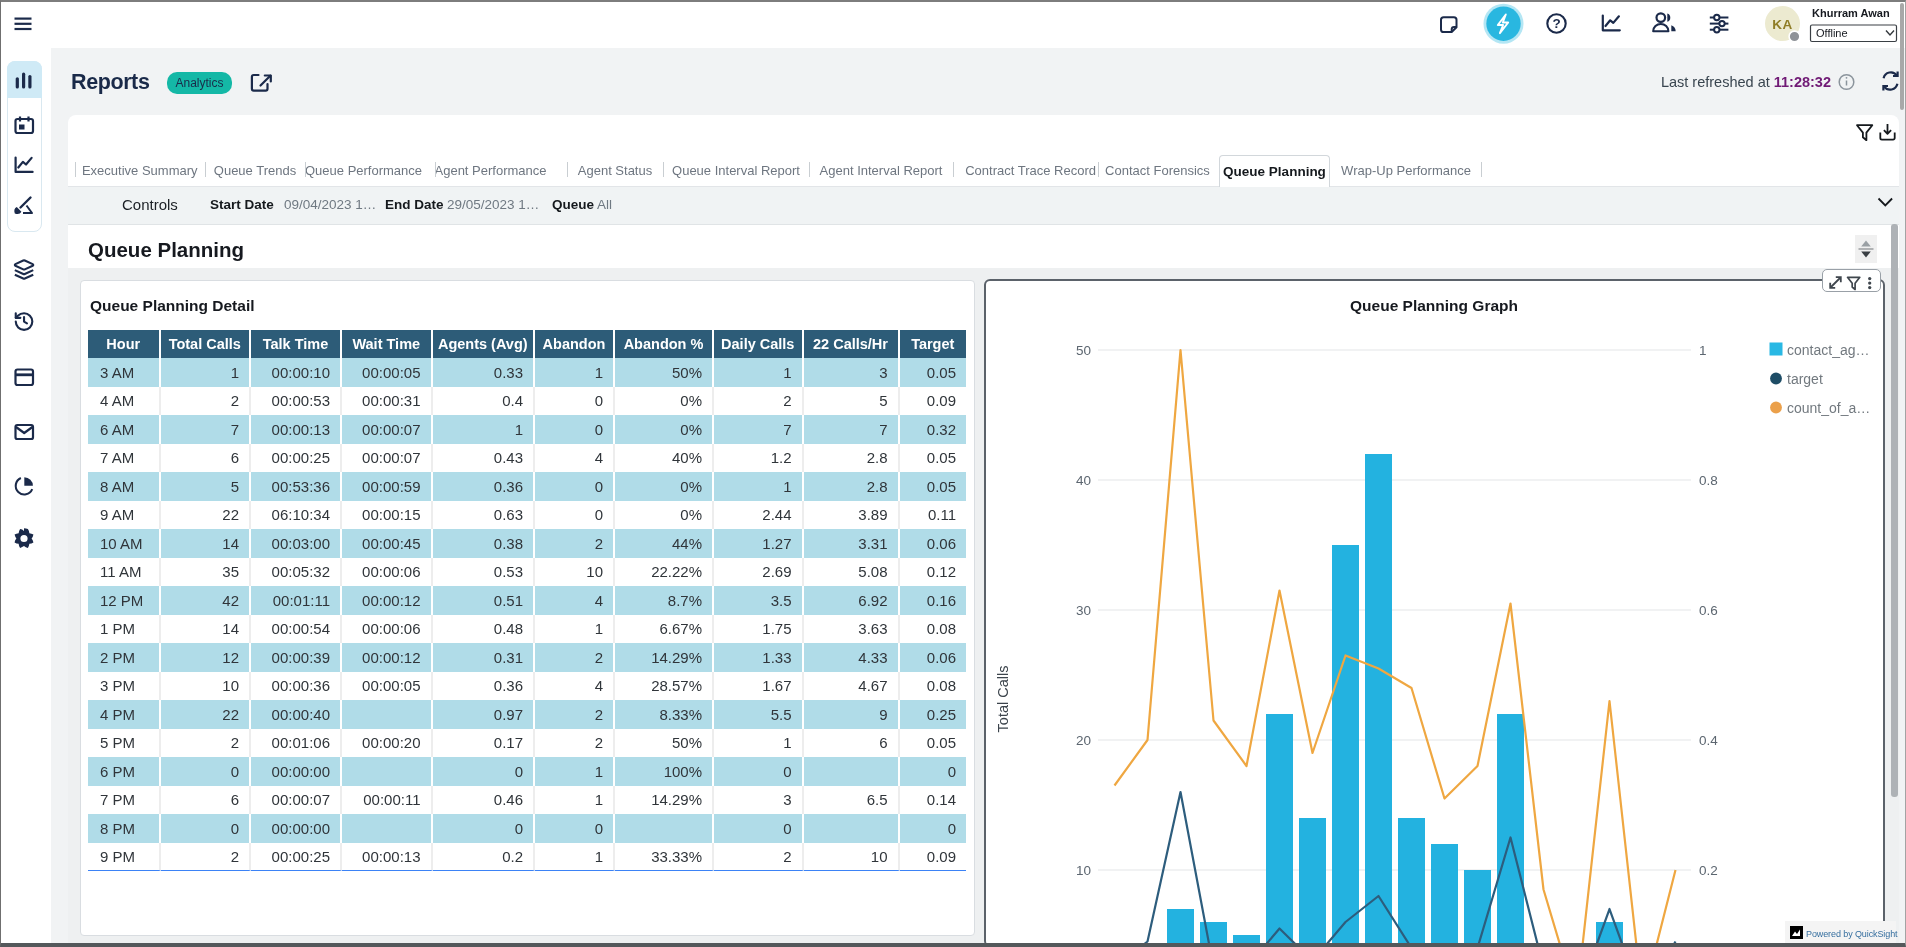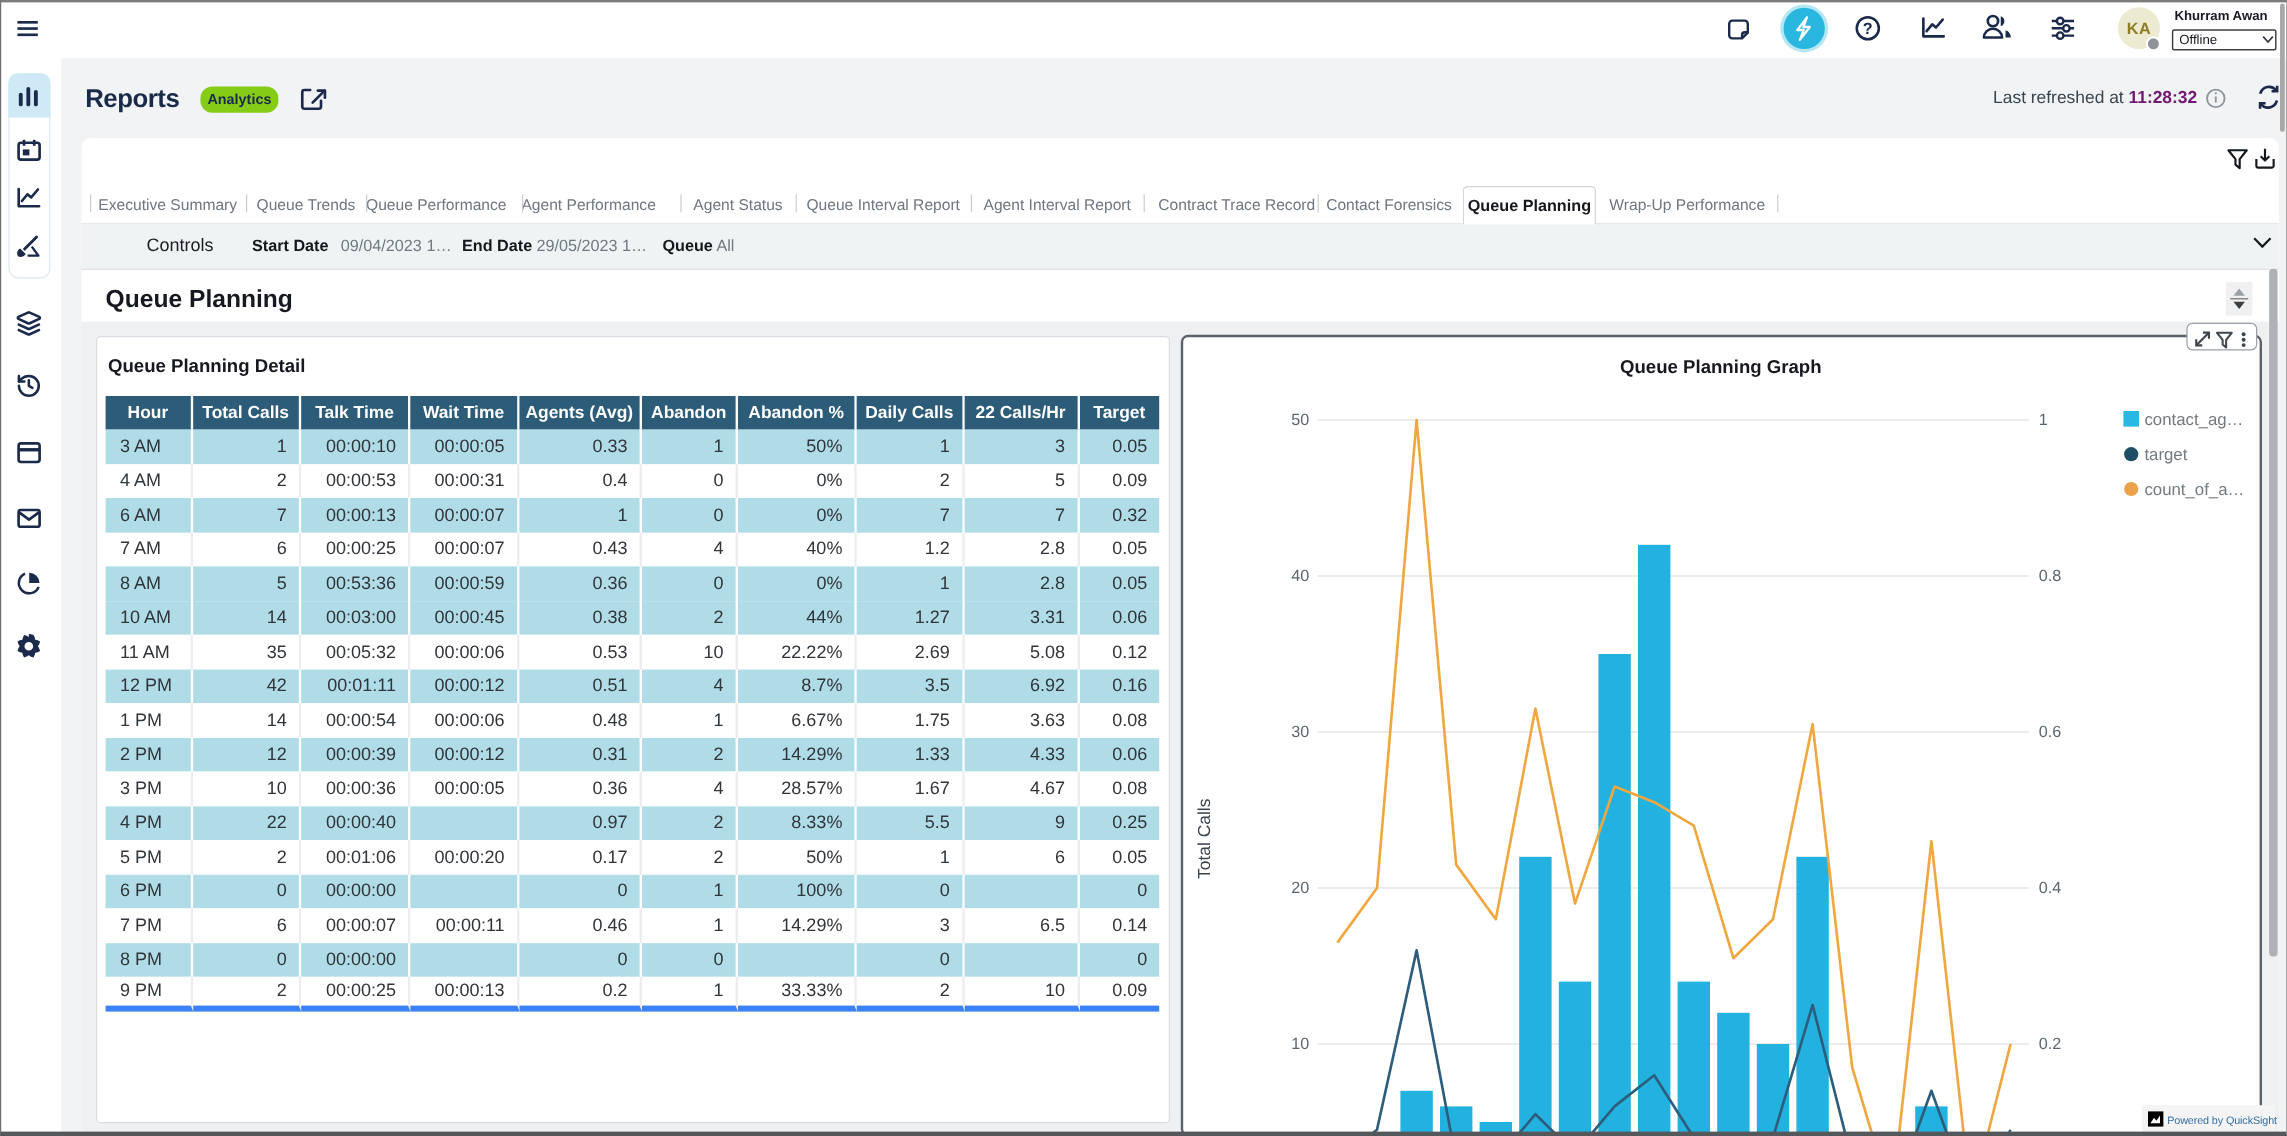--- a/index.html
+++ b/index.html
@@ -6,21 +6,21 @@
 html,body { width:1906px; height:947px; overflow:hidden; }
 body { font-family:"Liberation Sans", sans-serif; background:#fff; position:relative; }
 #frame { position:absolute; left:0; top:0; width:1906px; height:947px; border-top:2px solid #7d7d7d; border-left:1px solid #6f6f6f; border-right:1px solid #a3a3a3; border-bottom:4px solid #54585b; z-index:50; pointer-events:none; }
 .abs { position:absolute; }
 #graybg { left:51px; top:48px; width:1854px; height:895px; background:#f1f3f4; }
 #navbar { left:1px; top:2px; width:1904px; height:46px; background:#fff; }
 #sidebar { left:1px; top:48px; width:50px; height:895px; background:#fff; }
 #sidegroup { left:7px; top:61px; width:35px; height:171px; background:#fff; border:1px solid #d9e8f0; border-radius:8px; }
 #sidesel { left:7px; top:61px; width:35px; height:37px; background:#cfeaf6; border-radius:8px 8px 0 0; }
 #reports { left:71px; top:70px; font-size:21.5px; font-weight:bold; color:#1a2a49; letter-spacing:-0.4px;text-align:right; }
-#badge { left:167px; top:72px; width:65px; height:22px; background:#84cc16; border-radius:10px; color:#1a2a49; font-size:12px; font-weight:bold; text-align:center; line-height:22px; }
+#badge { left:167px; top:72px; width:65px; height:22px; background:#14b8a6; border-radius:10px; color:#1a2a49; font-size:12px; font-weight:normal; text-align:center; line-height:22px; }
 #lastref { right:75px; top:74px; font-size:14.5px; color:#39454f; }
 #lastref b { color:#701a75; }
 #panel { left:68px; top:115px; width:1831px; height:828px; background:#fff; border-radius:8px 8px 0 0; }
 .tabtxt { top:163px; font-size:13px; color:#6e7680; white-space:nowrap; overflow:hidden; }
 .tabsep { top:162px; width:1px; height:15px; background:#c9ced2; }
 #activetab { left:1219px; top:155px; width:111px; height:32px; background:#fff; border:1px solid #d2d7db; border-bottom:none; border-radius:4px 4px 0 0; z-index:3; }
 #activetab span { position:absolute; left:0; right:0; top:8px; text-align:center; font-size:13.5px; font-weight:bold; color:#15191d; }
 #tabline { left:68px; top:186px; width:1831px; height:1px; background:#e2e5e8; z-index:2; }
 #controls { left:68px; top:187px; width:1831px; height:38px; background:#f0f3f4; border-bottom:1px solid #e0e4e6; }
 .ctl { top:196px; white-space:nowrap;margin-left:44px; }
@@ -31,21 +31,21 @@
 #card1title { left:90px; top:297px; font-size:15.5px; font-weight:bold; color:#16191f; }
 #qtable { left:88px; top:330px; border-collapse:separate; border-spacing:0; table-layout:fixed; width:878px; }
 #qtable th { background:#2d5c78; color:#fff; font-size:14.5px; font-weight:bold; height:28px; text-align:center; border-right:2px solid #fff; padding:0; }
 #qtable th:last-child { border-right:none; }
 #qtable td { font-size:15px; color:#30353a; height:28.5px; padding:0 10px 0 0; text-align:right; border-right:2px solid #fff; }
 #qtable td:last-child { border-right:none; }
 #qtable td.h { text-align:left; padding:0 0 0 12px; }
 #qtable tr.c td { background:#b0dce8; }
 #qtable tr.w td { background:#fff; border-right:2px solid #ededed; }
 #qtable tr.w td:last-child { border-right:none; }
-#qtable tr:last-child td { border-bottom:5px solid #3b82f6; }
+#qtable tr:last-child td { border-bottom:1px solid #3b82f6; }
 #chartpanel { left:984px; top:279px; width:901px; height:668px; background:#fff; border:2px solid #5b626a; border-radius:6px; overflow:hidden; }
 #spinner { left:1855px; top:235px; width:22px; height:28px; background:#f0f0f0; }
 #toolbar { left:1822px; top:269px; width:59px; height:23px; background:#fff; border:1.5px solid #99a0a7; border-radius:5px; z-index:4; }
 #qsbadge { left:1785px; top:921px; width:111px; height:24px; background:#f4f4f4; z-index:12; }
 #qsbadge span { position:absolute; left:21px; top:8px; font-size:9px; color:#366f9f; white-space:nowrap; letter-spacing:-0.1px; }
 #scrollthumb { left:1891px; top:224px; width:6.5px; height:573px; background:#aeb2b6; border-radius:3px; }
 #topthumb { left:1900px; top:3px; width:4px; height:107px; background:#a8a8a8; border-radius:2px; }
 </style>
 </head>
 <body>
@@ -261,20 +261,32 @@
         <td>5</td>
         <td>00:53:36</td>
         <td>00:00:59</td>
         <td>0.36</td>
         <td>0</td>
         <td>0%</td>
         <td>1</td>
         <td>2.8</td>
         <td>0.05</td>
       </tr>
+<tr class="w">
+        <td class="h">9 AM</td>
+        <td>22</td>
+        <td>06:10:34</td>
+        <td>00:00:15</td>
+        <td>0.63</td>
+        <td>0</td>
+        <td>0%</td>
+        <td>2.44</td>
+        <td>3.89</td>
+        <td>0.11</td>
+      </tr>
 <tr class="c">
         <td class="h">10 AM</td>
         <td>14</td>
         <td>00:03:00</td>
         <td>00:00:45</td>
         <td>0.38</td>
         <td>2</td>
         <td>44%</td>
         <td>1.27</td>
         <td>3.31</td>

